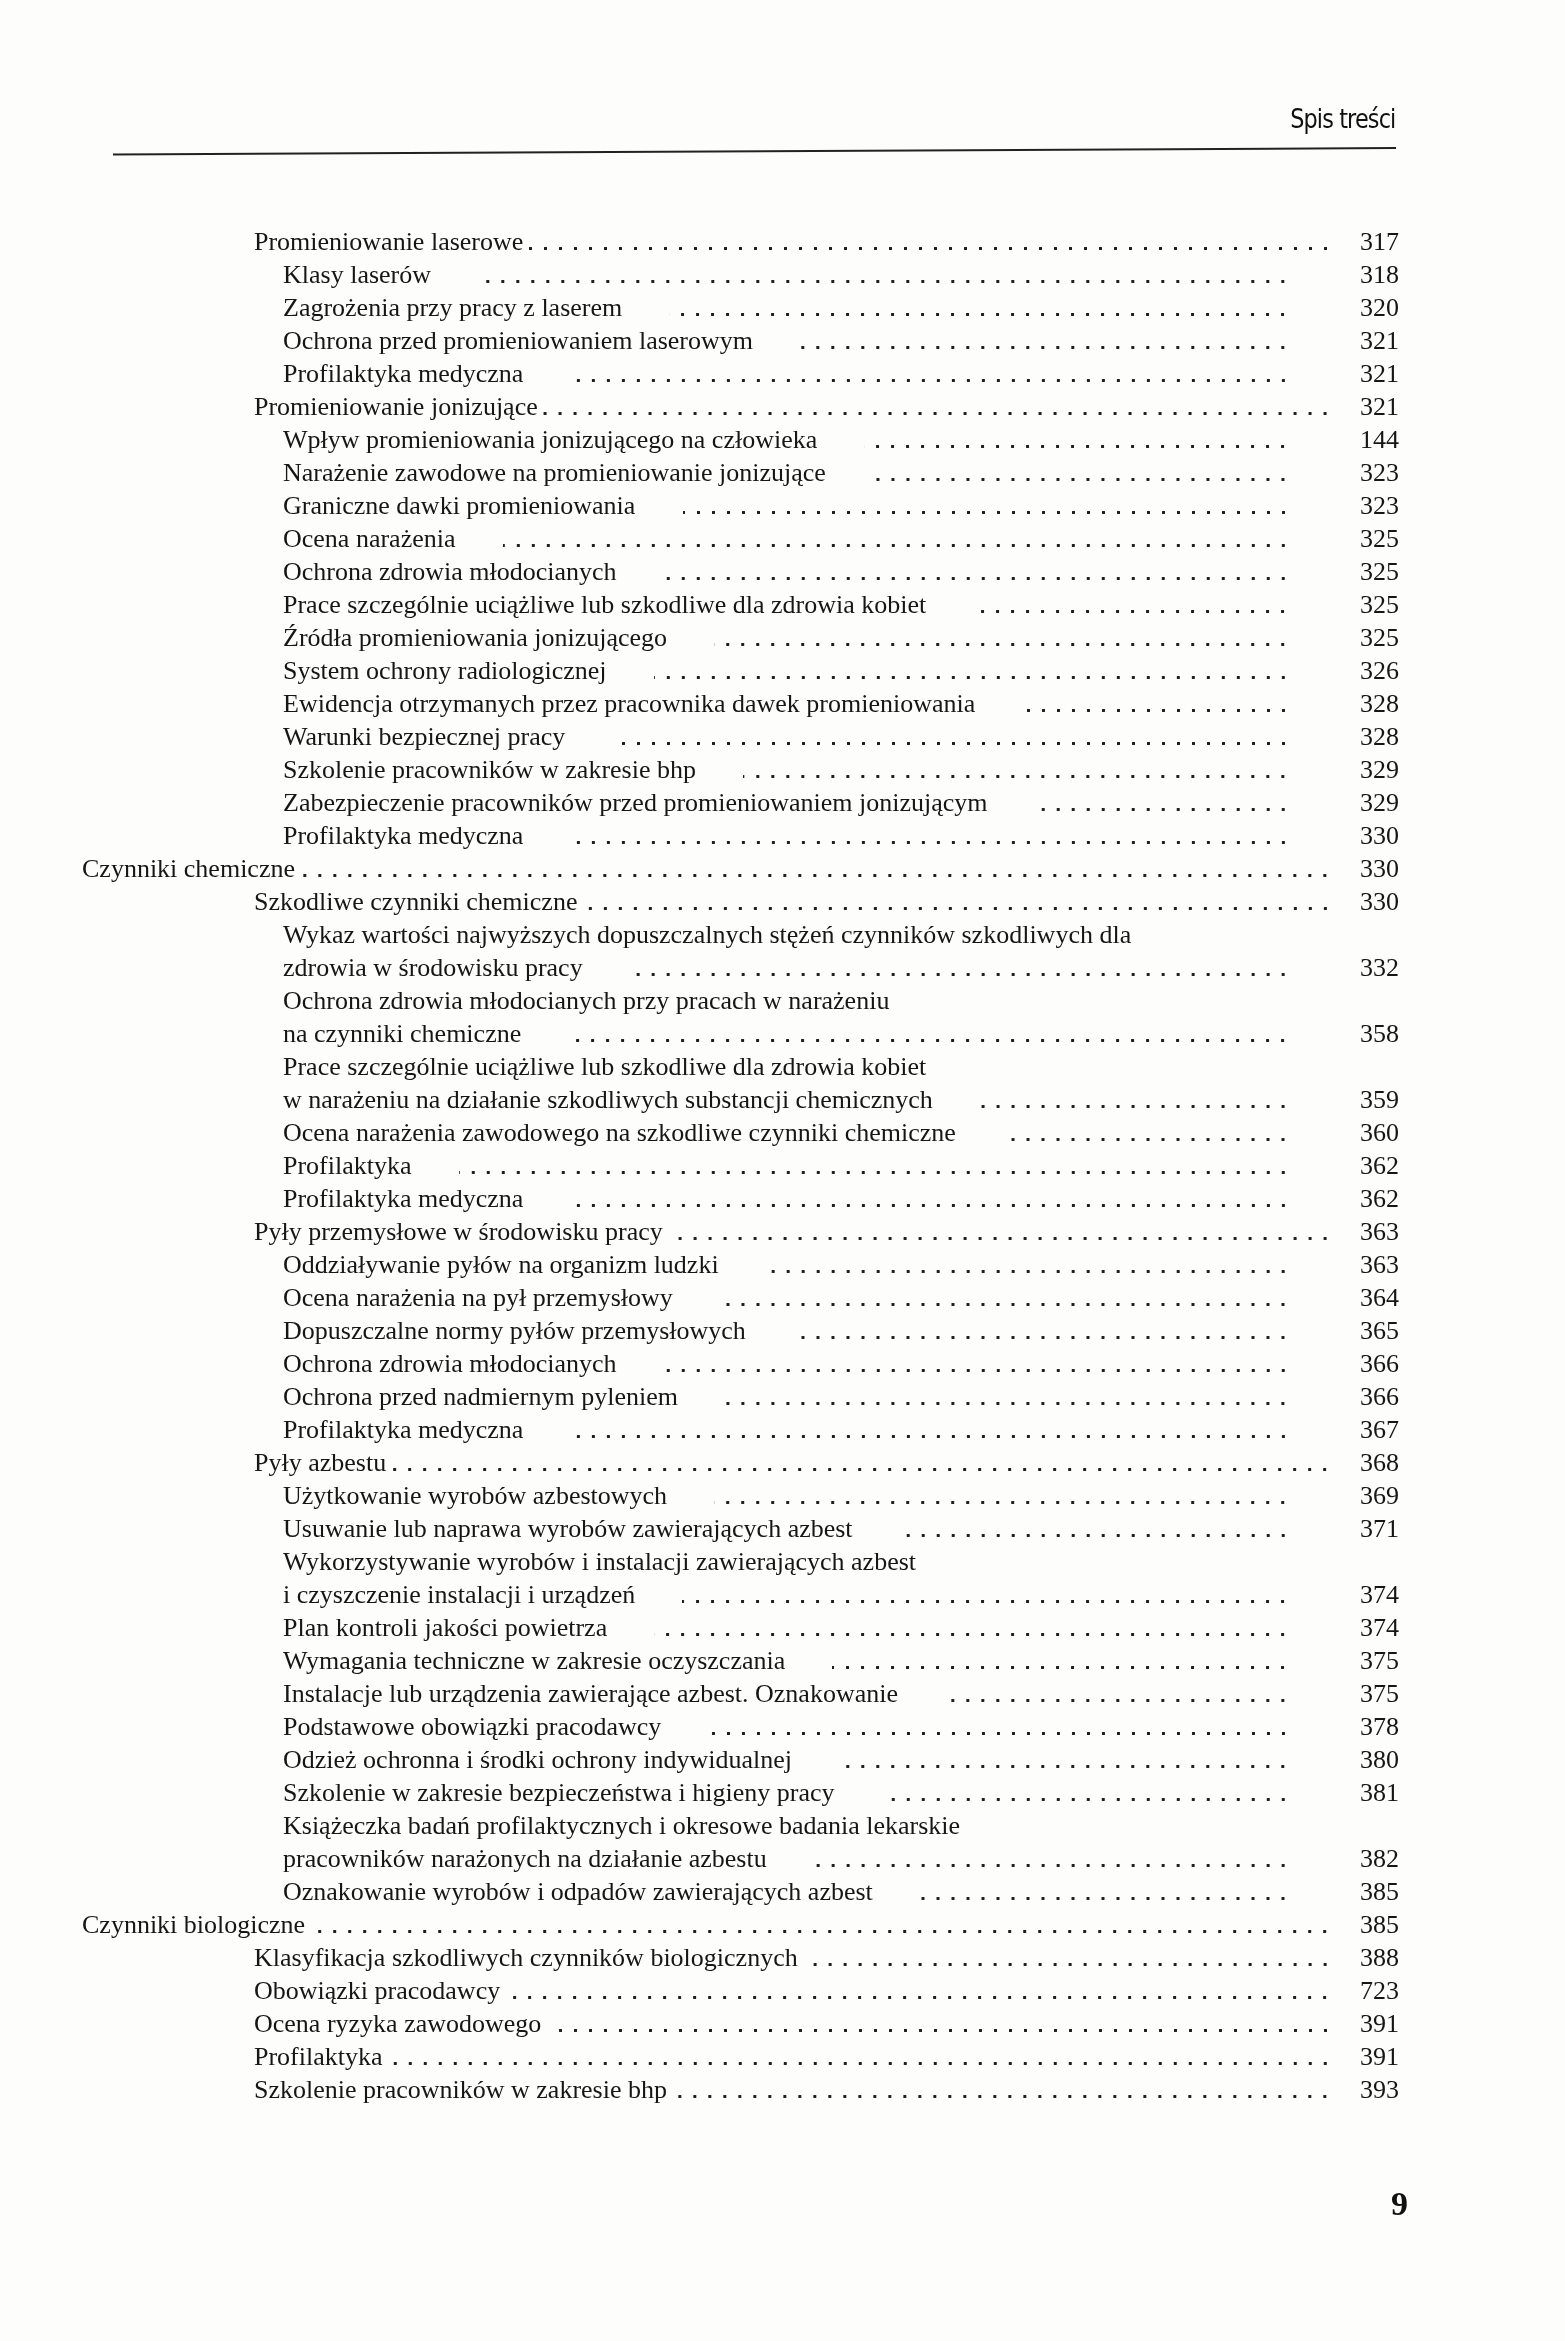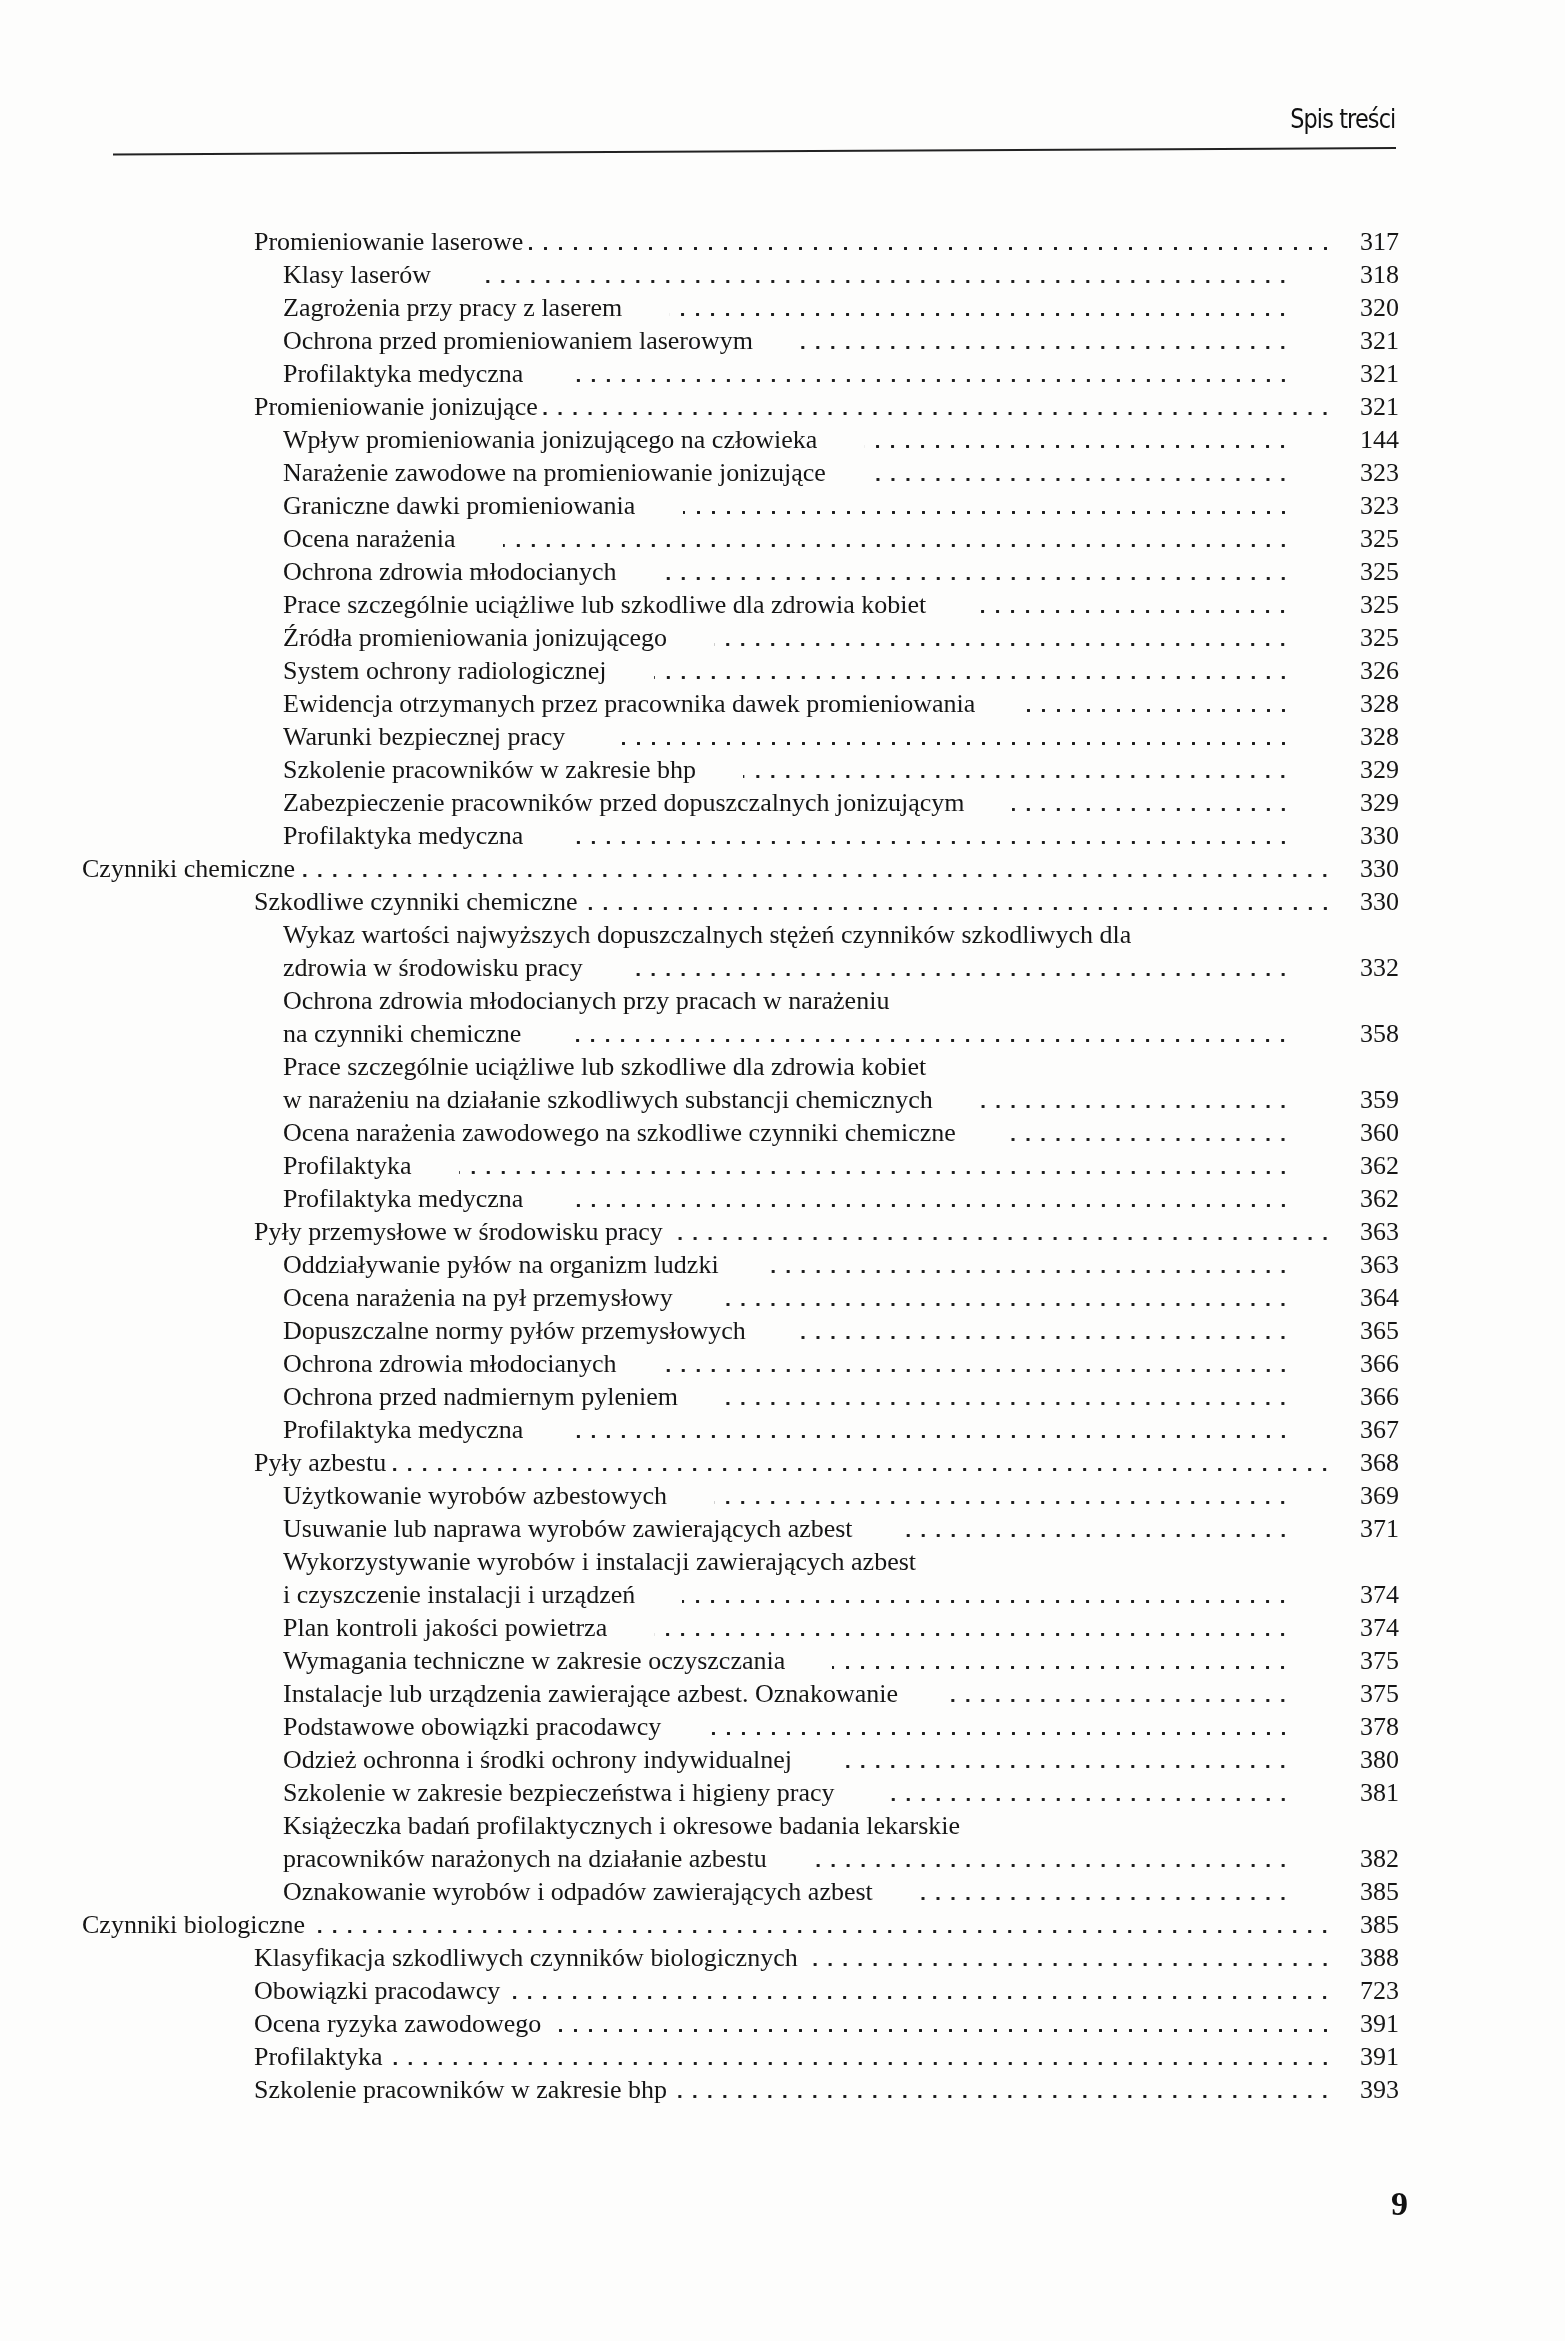--- a/index.html
+++ b/index.html
@@ -199,21 +199,21 @@
     </div>
     <div>
       <div class="line l2">
         <span class="title">Szkolenie pracowników w zakresie bhp</span>
         <span class="leader"></span>
         <span class="page">329</span>
       </div>
     </div>
     <div>
       <div class="line l2">
-        <span class="title">Zabezpieczenie pracowników przed dopuszczalnych jonizującym</span>
+        <span class="title">Zabezpieczenie pracowników przed promieniowaniem jonizującym</span>
         <span class="leader"></span>
         <span class="page">329</span>
       </div>
     </div>
     <div>
       <div class="line l2">
         <span class="title">Profilaktyka medyczna</span>
         <span class="leader"></span>
         <span class="page">330</span>
       </div>

